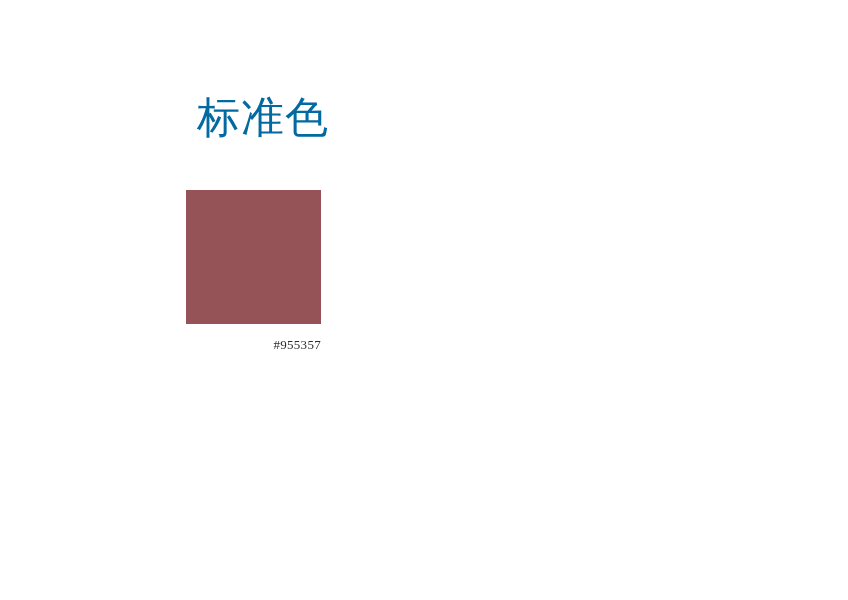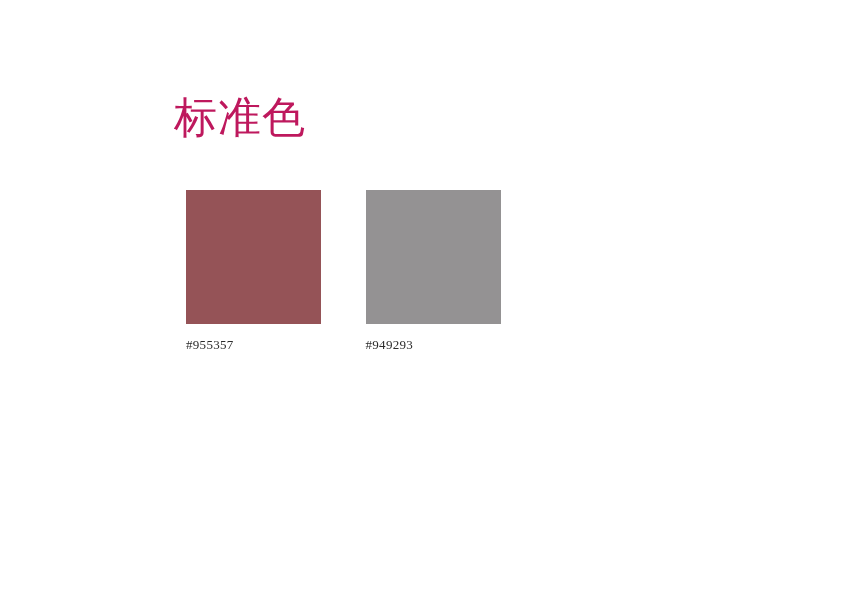--- a/index.html
+++ b/index.html
@@ -17,47 +17,47 @@
 
   .page {
     position: relative;
     width: 848px;
     height: 600px;
     background: #ffffff;
   }
 
   .page-title {
     position: absolute;
-    left: 174px;
+    left: 197px;
     top: 92px;
     font-family: "Liberation Sans", "DejaVu Sans", sans-serif;
     font-size: 43px;
     line-height: 50px;
     letter-spacing: 1px;
-    color: #be185d;
+    color: #0369a1;
     font-weight: 400;
     white-space: nowrap;
   }
 
   .swatch-grid {
     position: absolute;
     left: 186px;
     top: 190px;
     width: 484px;
     display: grid;
     grid-template-columns: repeat(3, 135px);
     column-gap: 44.5px;
     row-gap: 21px;
   }
 
   .swatch-cell {
     width: 135px;
     display: flex;
     flex-direction: column;
-    align-items: flex-start;
+    align-items: flex-end;
   }
 
   .swatch-chip {
     width: 135px;
     height: 134px;
     display: block;
   }
 
   .swatch-label {
     margin-top: 13px;
@@ -79,21 +79,17 @@
 
   <div class="swatch-grid">
 
     <div class="swatch-cell">
       <div class="swatch-chip" style="background-color: rgb(149, 83, 87);"></div>
       <div class="swatch-label">#955357</div>
     </div>
 
 
 
-    <div class="swatch-cell">
-      <div class="swatch-chip" style="background-color: rgb(148, 146, 147);"></div>
-      <div class="swatch-label">#949293</div>
-    </div>
 
 
 
   </div>
 </div>
 
 </body></html>

